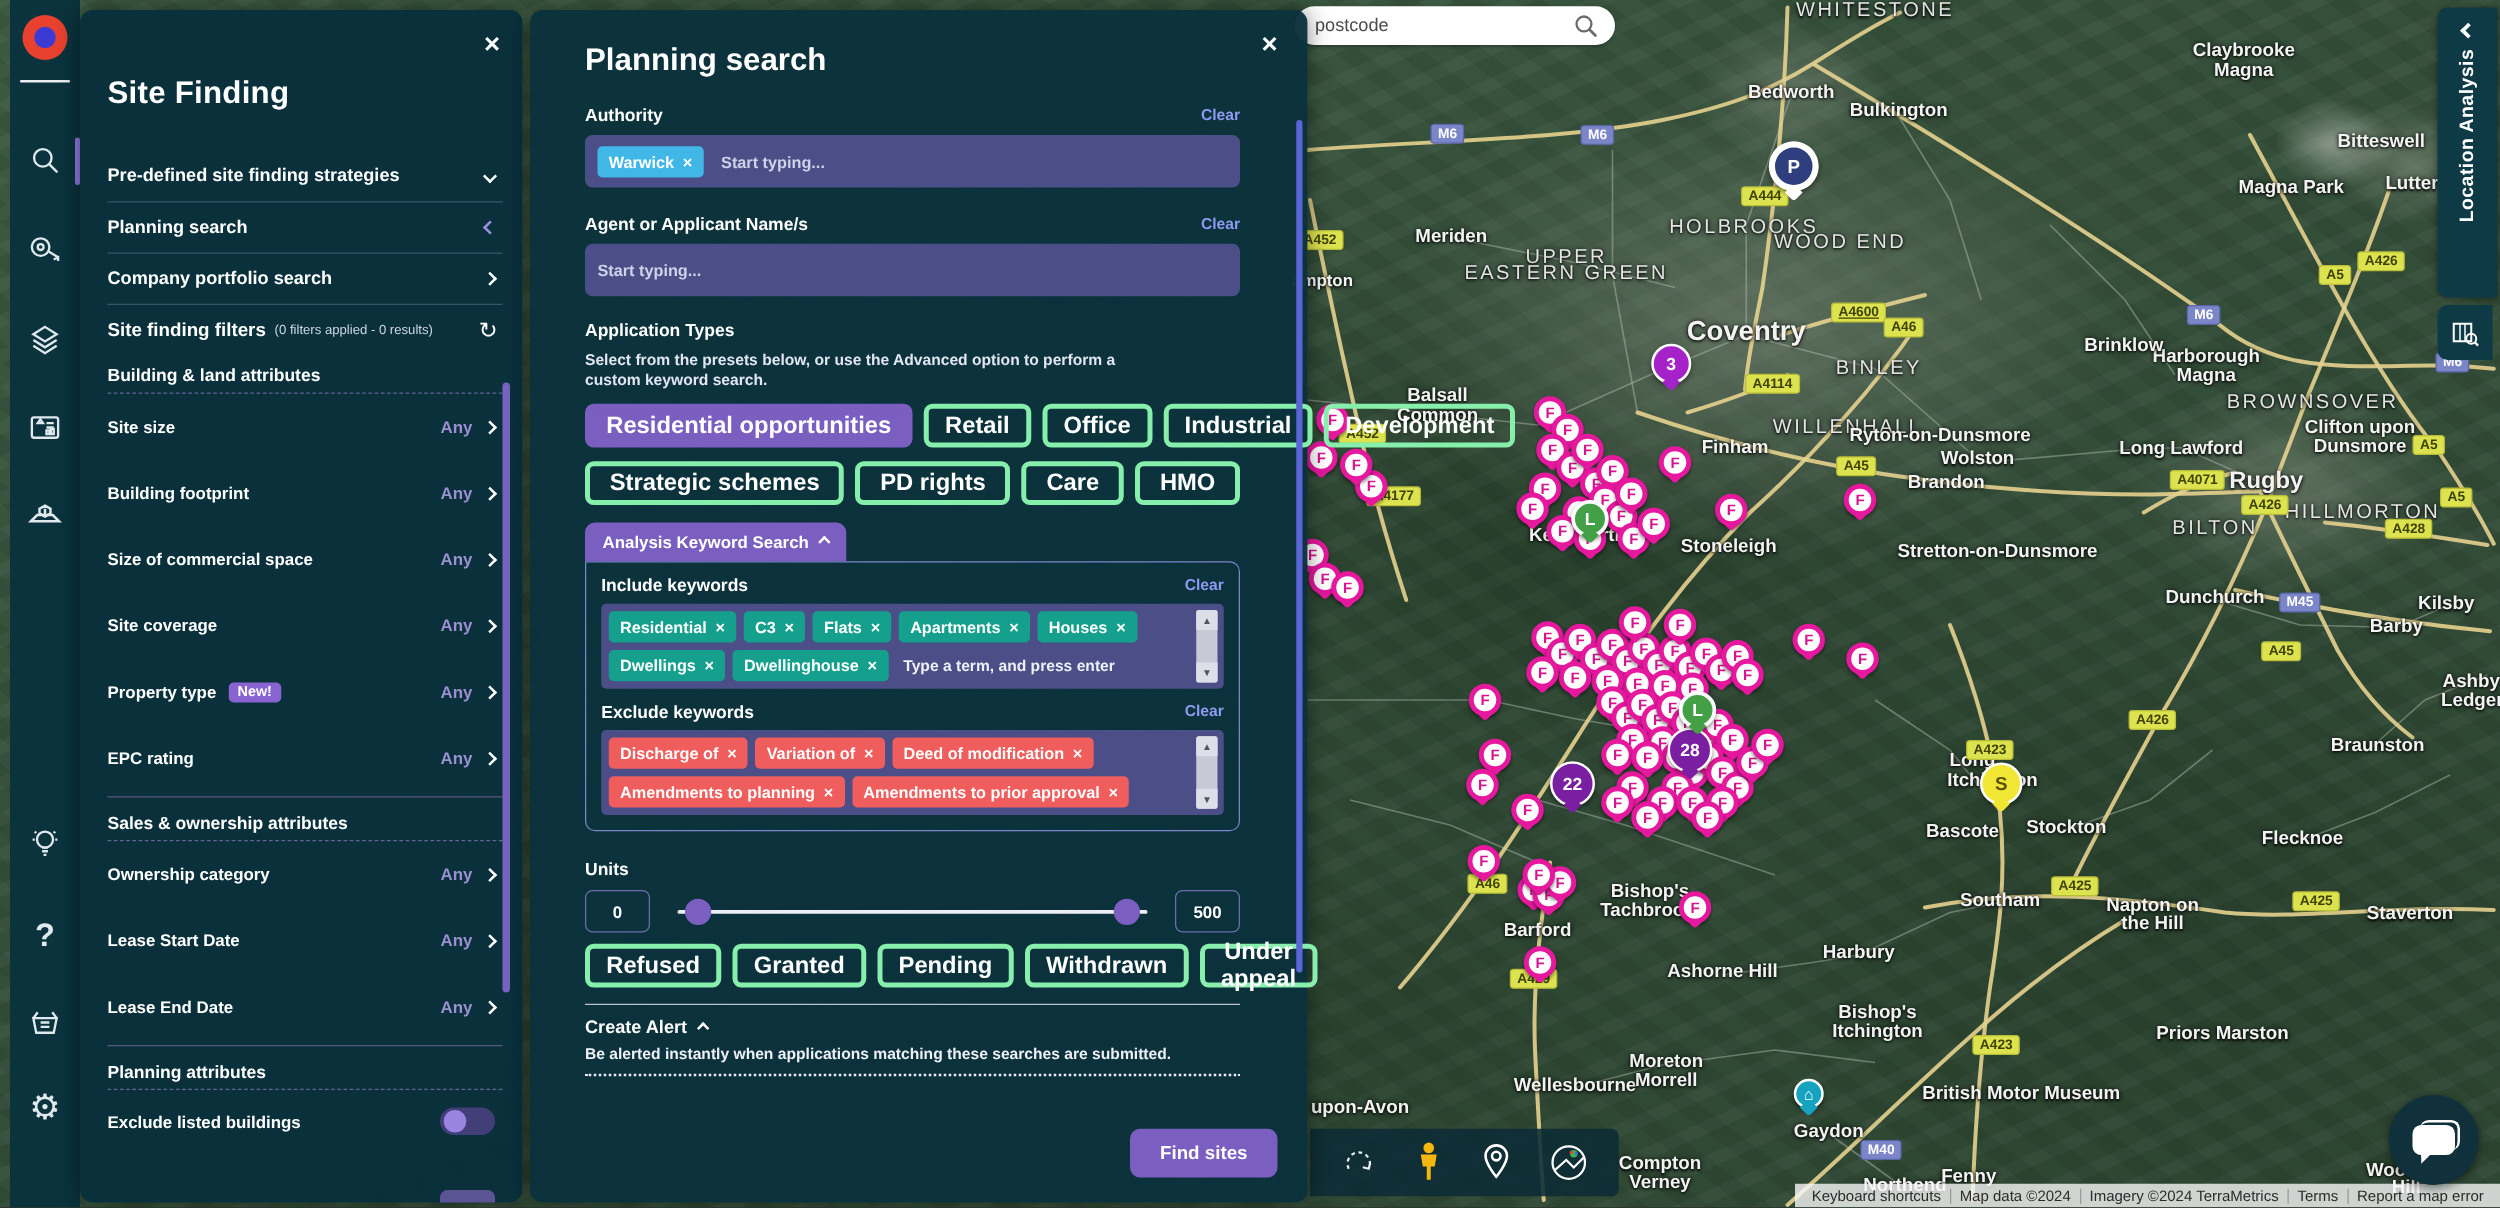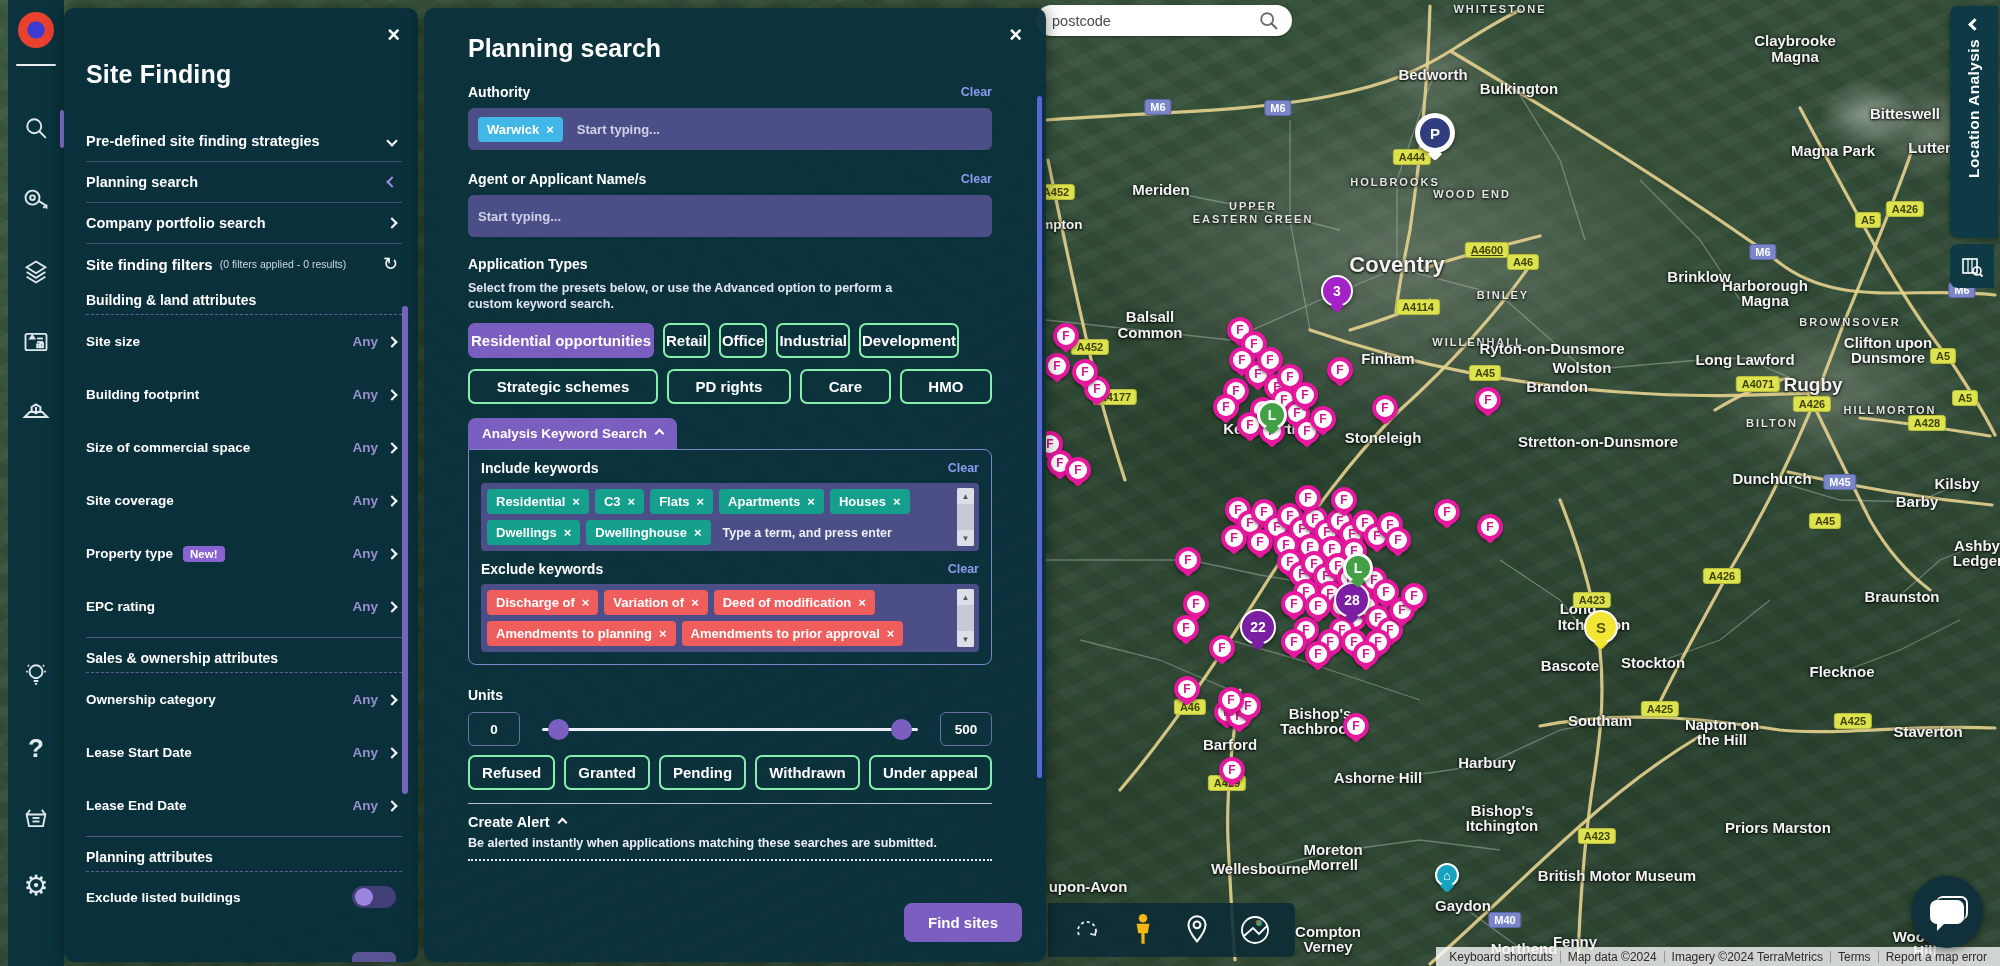--- a/index.html
+++ b/index.html
@@ -21,21 +21,21 @@
       repeating-linear-gradient(37deg, rgba(0,0,0,.07) 0 14px, rgba(0,0,0,0) 14px 30px),
       repeating-linear-gradient(-24deg, rgba(255,255,255,.035) 0 10px, rgba(255,255,255,0) 10px 26px),
       linear-gradient(160deg,#3c5a40 0%,#35503a 40%,#2e4733 100%);}
   .roads{position:absolute;inset:0;}
   .map-label{position:absolute;transform:translate(-50%,-50%);color:rgba(255,255,255,.95);
     font-weight:700;white-space:nowrap;text-shadow:0 1px 2px rgba(0,0,0,.9),0 0 4px rgba(0,0,0,.8);pointer-events:none;}
   .map-label.xl{font-size:22px;}
   .map-label.lg{font-size:19px;}
   .map-label.md{font-size:15px;}
   .map-label.sm{font-size:13.5px;}
-  .map-label.caps{font-size:11px;letter-spacing:2px;font-weight:700;color:rgba(255,255,255,.88);}
+  .map-label.caps{font-size:16px;letter-spacing:2px;font-weight:400;color:rgba(255,255,255,.88);}
   .badge{position:absolute;transform:translate(-50%,-50%);font-size:11px;font-weight:700;
     padding:1px 5px;border-radius:3px;white-space:nowrap;pointer-events:none;}
   .badge.a{background:#dde24f;color:#3f4300;border:1px solid #b9bd37;}
   .badge.m{background:#7b86c9;color:#fff;border:1px solid #5b66a9;}
 
   
   .fpin{position:absolute;width:26px;height:26px;border-radius:50%;background:#e5189e;
     transform:translate(-50%,-50%);box-shadow:0 2px 3px rgba(0,0,0,.45);}
   .fpin::before{content:"";position:absolute;left:50%;top:18px;width:10px;height:10px;background:#e5189e;
     transform:translateX(-50%) rotate(45deg);border-radius:0 0 3px 0;z-index:-1;}
@@ -132,22 +132,22 @@
   .input-box{margin-top:8px;height:42px;background:#4b4e87;border-radius:6px;display:flex;align-items:center;
     padding:0 10px;gap:14px;cursor:text;}
   .input-box .ph{color:#cfd3ea;font-size:13px;font-weight:600;}
   .chip{display:inline-flex;align-items:center;gap:7px;border-radius:4px;padding:5px 9px;font-size:13px;font-weight:700;color:#fff;cursor:default;}
   .chip .x{font-weight:800;cursor:pointer;}
   .chip.blue{background:#41b7e8;}
   .chip.teal{background:#15a08e;}
   .chip.red{background:#ef5d5d;}
   .sub-desc{margin-top:8px;font-size:12.5px;line-height:16px;color:#e2e6f2;font-weight:600;max-width:470px;}
   .preset-row{margin-top:11px;display:flex;gap:9px;}
-  .preset{height:35px;border:2px solid #86efac;border-radius:7px;background:transparent;color:#fff;
-    font-size:15px;font-weight:700;padding:0 1px;display:flex;align-items:center;justify-content:center;cursor:pointer;flex:0 0 auto;}
+  .preset{height:35px;border:4px solid #86efac;border-radius:7px;background:transparent;color:#fff;
+    font-size:19px;font-weight:700;padding:0 13px;display:flex;align-items:center;justify-content:center;cursor:pointer;flex:0 0 auto;}
   .preset.grow{flex:1 1 auto;}
   .preset.active{background:#7a5fc0;border-color:#7a5fc0;}
   .adv-tab{margin-top:14px;display:inline-flex;align-items:center;gap:9px;background:#7a5fc0;border-radius:8px 8px 0 0;
     padding:8px 14px;font-size:13.5px;font-weight:700;cursor:pointer;}
   .kw-box{border:1px solid #7986c8;border-radius:0 8px 8px 8px;padding:10px 12px 12px;}
   .kw-row{display:flex;align-items:center;justify-content:space-between;}
   .kw-label{font-size:14px;font-weight:800;}
   .kw-inner{position:relative;margin-top:7px;background:#4b4e87;border-radius:4px;padding:6px 30px 6px 6px;
     display:flex;flex-wrap:wrap;gap:6px;align-items:center;min-height:64px;}
   .kw-inner .type-ph{color:#eef0fa;font-size:12.5px;font-weight:700;padding-left:6px;}

